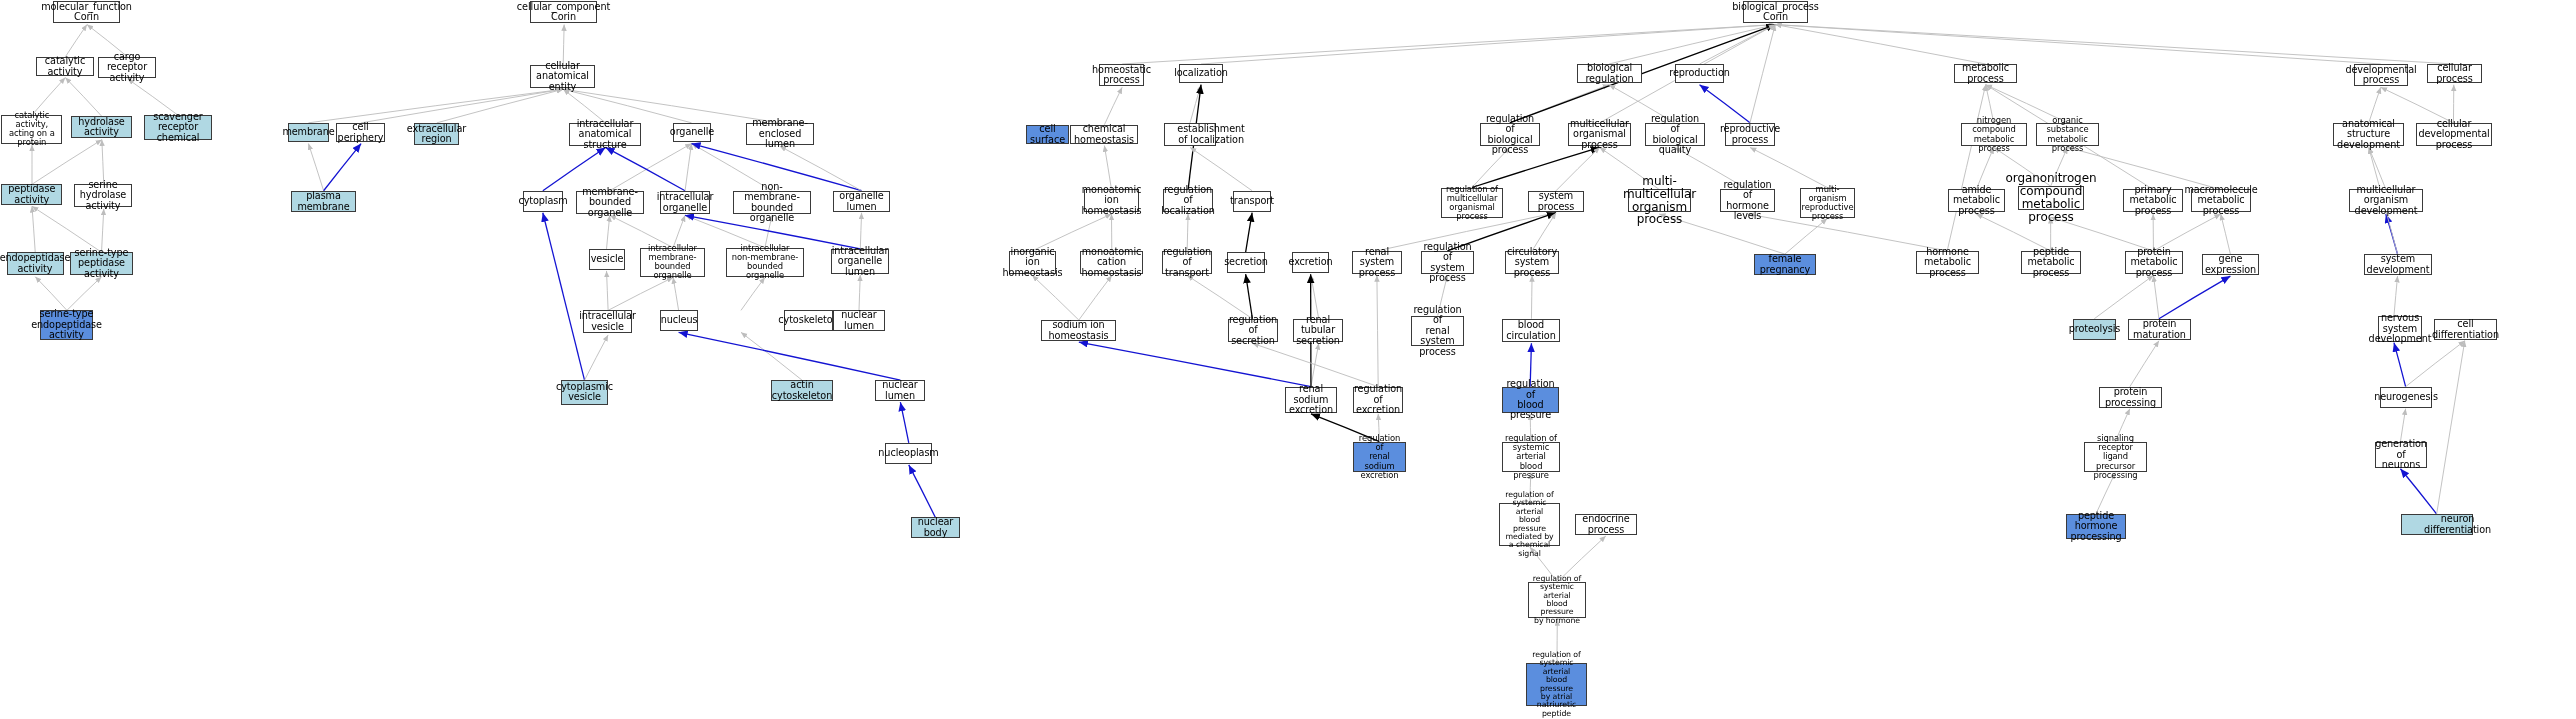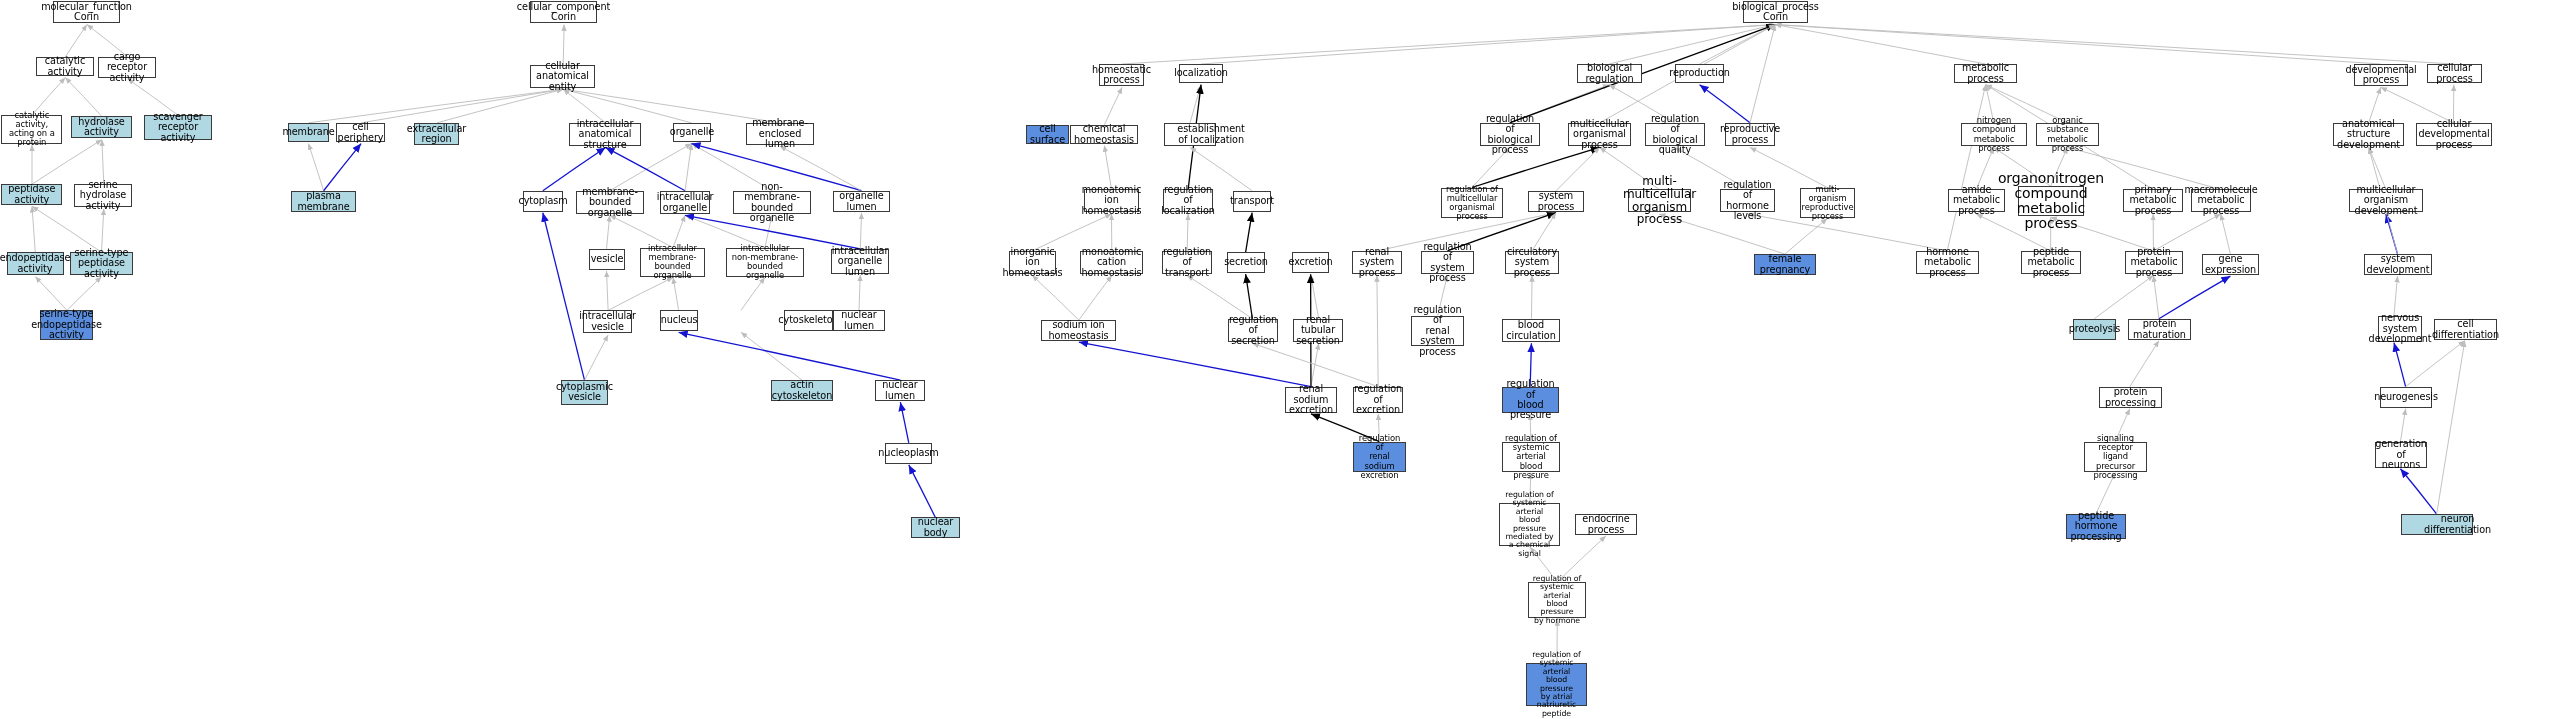--- a/index.html
+++ b/index.html
@@ -201,21 +201,21 @@
       <div class="node " style="left: 53px; top: 1.3px; width: 67px; height: 22px;">molecular_function
 Corin</div>
       <div class="node " style="left: 36px; top: 57px; width: 58px; height: 19.4px;">catalytic activity</div>
       <div class="node " style="left: 98px; top: 57px; width: 58px; height: 21px;">cargo receptor
 activity</div>
       <div class="node " style="left: 1.3px; top: 115px; width: 61px; height: 28.5px; font-size: 8.4px;">catalytic activity,
 acting on a
 protein</div>
       <div class="node light" style="left: 71px; top: 116px; width: 61px; height: 22px;">hydrolase activity</div>
       <div class="node light" style="left: 144px; top: 115px; width: 68px; height: 24.6px;">scavenger receptor
-activity</div>
+chemical</div>
       <div class="node light" style="left: 1.3px; top: 184px; width: 61px; height: 21px;">peptidase activity</div>
       <div class="node " style="left: 74px; top: 184px; width: 58px; height: 23px;">serine hydrolase
 activity</div>
       <div class="node light" style="left: 6.5px; top: 252px; width: 57px; height: 23px;">endopeptidase
 activity</div>
       <div class="node light" style="left: 70px; top: 252px; width: 63px; height: 23px;">serine-type
 peptidase activity</div>
       <div class="node blue" style="left: 40px; top: 310px; width: 53px; height: 30px;">serine-type
 endopeptidase
 activity</div>
@@ -303,21 +303,21 @@
       <div class="node " style="left: 1528px; top: 191px; width: 56px; height: 21px;">system process</div>
       <div class="node " style="left: 1628px; top: 189px; width: 63px; height: 23px; font-size: 12px;">multi-multicellular
 organism process</div>
       <div class="node " style="left: 1720px; top: 189px; width: 55px; height: 23px;">regulation of
 hormone levels</div>
       <div class="node " style="left: 1800px; top: 188px; width: 55px; height: 30px; font-size: 8.4px;">multi-organism
 reproductive
 process</div>
       <div class="node " style="left: 1948px; top: 189px; width: 57px; height: 23px;">amide metabolic
 process</div>
-      <div class="node " style="left: 2018px; top: 186px; width: 66px; height: 30px; font-size: 14px;">organonitrogen
+      <div class="node " style="left: 2018px; top: 186px; width: 66px; height: 24px; font-size: 12px;">organonitrogen
 compound metabolic
 process</div>
       <div class="node " style="left: 2123px; top: 189px; width: 60px; height: 23px;">primary metabolic
 process</div>
       <div class="node " style="left: 2191px; top: 189px; width: 60px; height: 23px;">macromolecule
 metabolic process</div>
       <div class="node " style="left: 2349px; top: 189px; width: 74px; height: 23px;">multicellular
 organism development</div>
       <div class="node " style="left: 1009px; top: 251px; width: 47px; height: 23px;">inorganic ion
 homeostasis</div>

